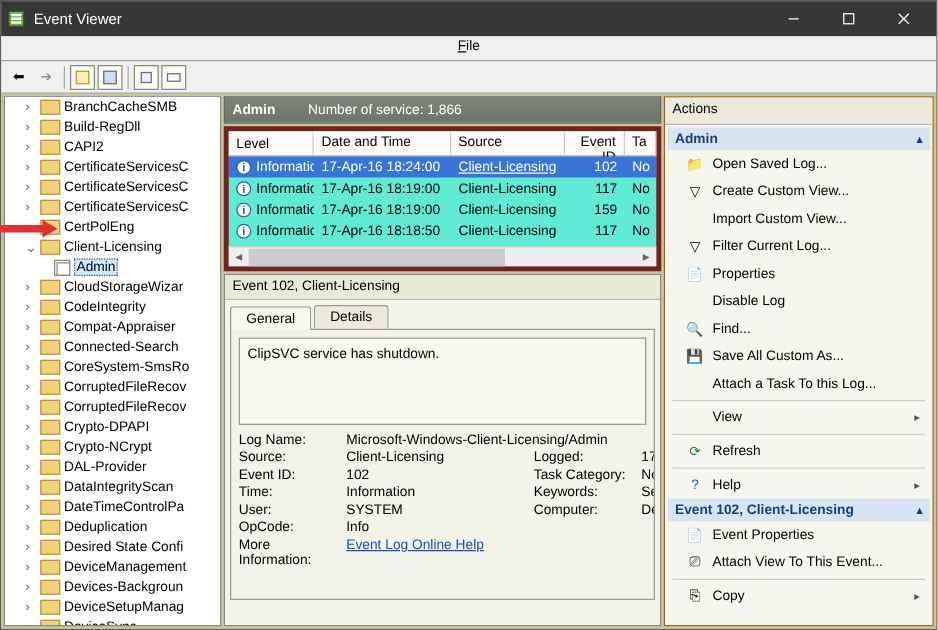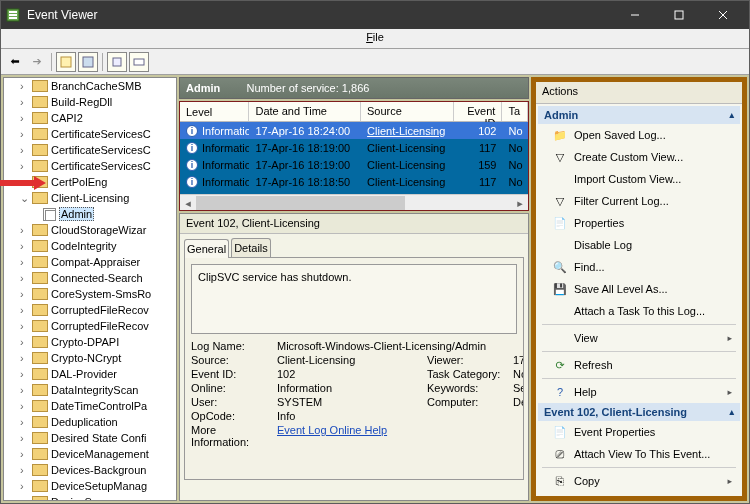--- a/index.html
+++ b/index.html
@@ -37,21 +37,21 @@
   .treerow.admin { padding-left: 52px; }
   .treerow.admin .fld { background:#fff; border:1px solid #888; width:13px; height:13px; position:relative; margin-left:-1px;}
   .treerow.admin .fld::after { content:""; position:absolute; left:1px; top:1px; width:9px; height:9px; border:1px solid #888;}
 
   
   .center { flex: 1; display: flex; flex-direction: column; gap: 2px; min-width: 0; }
 
   .listhdr { height: 22px; background: linear-gradient(#7a867a,#6a766a); color: #fff; display: flex; align-items: center; padding: 0 6px; font-weight: bold; border: 1px solid #666; }
   .listhdr .count { margin-left: 14px; font-weight: normal; }
 
-  .grid { background: #0369a1; border: 1px solid #7f1d1d; display: flex; flex-direction: column; }
+  .grid { background: #5eead4; border: 4px solid #7f1d1d; display: flex; flex-direction: column; }
   .gridhead { display: flex; background: #fdfdf5; border-bottom: 1px solid #bbb; height: 20px; }
   .gridhead div { padding: 3px 6px; border-right: 1px solid #ccc; font-weight: normal; }
   .gridbody { overflow-y: scroll; height: 72px; }
   .gridrow { display: flex; height: 17px; align-items: center; }
   .gridrow div { padding: 0 6px; white-space: nowrap; overflow: hidden; }
   .gridrow.sel { background: #3875d7; color: #fff; }
   .gridrow.sel .cell-src { text-decoration: underline; }
   .c-lvl { width: 80px; display:flex; align-items:center; }
   .c-dt { width: 130px; }
   .c-src { width: 108px; }
@@ -60,30 +60,30 @@
   .info-ico { width:12px; height:12px; border-radius:50%; background:#fff; border:1px solid #2a5db0; color:#2a5db0; font-size:9px; line-height:10px; text-align:center; margin-right:4px; font-weight:bold; flex-shrink:0;}
   .gridrow.sel .info-ico { background:#fff; }
   .hscroll { height:16px; background:#eee; border-top:1px solid #ccc; position:relative;}
   .hscroll .thumb { position:absolute; left:16px; top:1px; width:60%; height:14px; background:#ccc;}
   .hscroll .arr { position:absolute; top:0; width:16px; height:16px; text-align:center; line-height:16px; color:#666;}
   .hscroll .arr.r { right:0; }
 
   .detailpane { flex: 1; background: #f3f3e7; border: 1px solid #888; display: flex; flex-direction: column; }
   .detailtitle { height: 20px; background: #e9e9d8; border-bottom: 1px solid #bbb; padding: 3px 6px; }
   .tabs { display: flex; padding: 4px 4px 0 4px; }
-  .tab { padding: 3px 2px; border: 1px solid #999; border-bottom: none; background: #eceadb; margin-right: 2px; border-radius: 3px 3px 0 0; }
+  .tab { padding: 3px 12px; border: 1px solid #999; border-bottom: none; background: #eceadb; margin-right: 2px; border-radius: 3px 3px 0 0; }
   .tab.active { background: #f8f7ee; position: relative; top: 1px; }
   .tabbody { flex:1; margin: 0 4px 20px 4px; border: 1px solid #999; background: #f3f2e6; padding: 6px; display:flex; flex-direction:column; gap:6px; overflow:hidden;}
   .msgbox { border: 1px solid #999; background: #f8f7ee; padding: 6px; height: 70px; }
   .kv { display: grid; grid-template-columns: 86px 150px 86px 120px; row-gap: 2px; }
   .kv .k { color:#000; }
   .kv .link { color:#1a4bbd; text-decoration: underline; }
 
   
-  .actions { width: 216px; background: #f6f6ee; border: 5px solid #a16207; display: flex; flex-direction: column; overflow: hidden; }
+  .actions { width: 216px; background: #f6f6ee; border: 1px solid #a16207; display: flex; flex-direction: column; overflow: hidden; }
   .actions-hdr { height: 22px; background: #eceadb; border-bottom: 1px solid #bbb; padding: 3px 6px; font-weight: normal; }
   .actions-body { flex:1; overflow-y:auto; padding: 2px; }
   .grp-title { background: #d7e4f2; padding: 3px 6px; font-weight: bold; color:#15427a; display:flex; align-items:center; justify-content:space-between;}
   .grp-title .caret { font-size:9px; color:#15427a; }
   .act { display:flex; align-items:center; padding: 3px 4px 3px 14px; gap:6px; }
   .act .ico { width:16px; height:16px; display:flex; align-items:center; justify-content:center; font-size:11px; }
   .act .caret-r { margin-left:auto; font-size:9px; color:#555; padding-right:4px;}
   .sep { height:1px; background:#ccc; margin:2px 4px; }
 
   
@@ -376,27 +376,27 @@
           <div class="tab active">General</div>
           <div class="tab">Details</div>
         </div>
         <div class="tabbody">
           <div class="msgbox">ClipSVC service has shutdown.</div>
           <div class="kv">
             <div class="k">Log Name:</div>
             <div style="grid-column:2/5">Microsoft-Windows-Client-Licensing/Admin</div>
             <div class="k">Source:</div>
             <div>Client-Licensing</div>
-            <div class="k">Viewer:</div>
+            <div class="k">Logged:</div>
             <div>17-Apr-16 18:24:00</div>
             <div class="k">Event ID:</div>
             <div>102</div>
             <div class="k">Task Category:</div>
             <div>None</div>
-            <div class="k">Online:</div>
+            <div class="k">Time:</div>
             <div>Information</div>
             <div class="k">Keywords:</div>
             <div>Service Keyword</div>
             <div class="k">User:</div>
             <div>SYSTEM</div>
             <div class="k">Computer:</div>
             <div>Desktop-Tower</div>
             <div class="k">OpCode:</div>
             <div style="grid-column:2/5">Info</div>
             <div class="k">More Information:</div>
@@ -437,21 +437,21 @@
               <div class="act">
                 <span class="ico"></span>
                 <span>Disable Log</span>
               </div>
               <div class="act">
                 <span class="ico">🔍</span>
                 <span>Find...</span>
               </div>
               <div class="act">
                 <span class="ico">💾</span>
-                <span>Save All Level As...</span>
+                <span>Save All Custom As...</span>
               </div>
               <div class="act">
                 <span class="ico"></span>
                 <span>Attach a Task To this Log...</span>
               </div>
             </div>
         <div class="sep"></div>
         <div class="act">
               <span class="ico"></span>
               <span>View</span>

